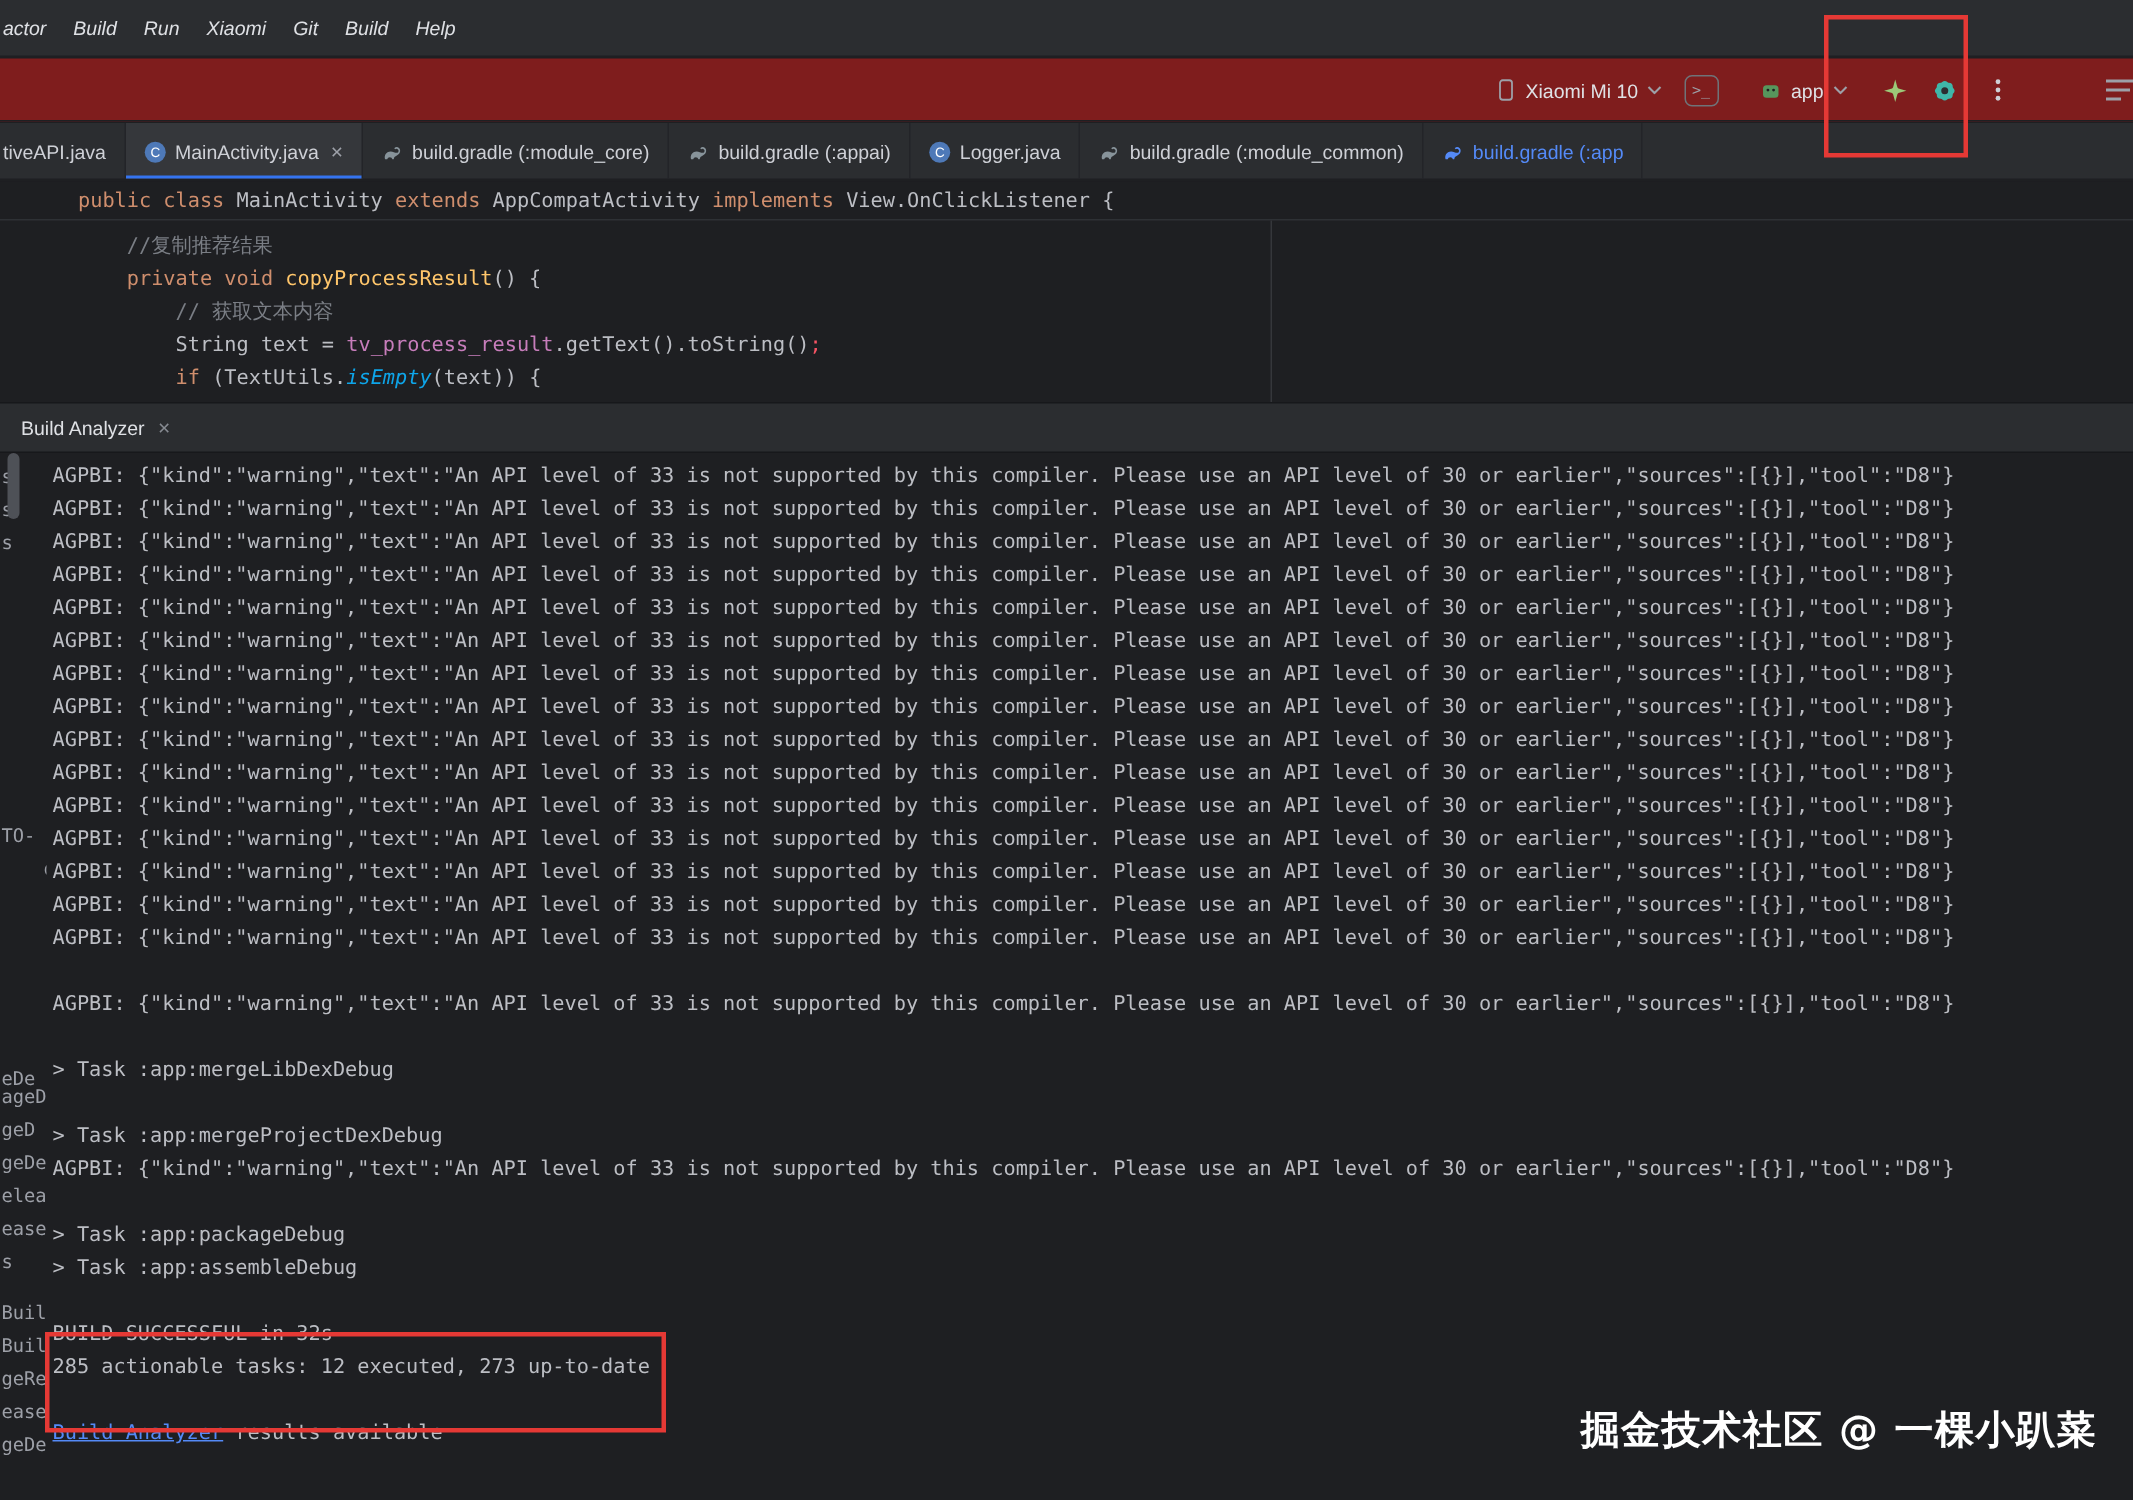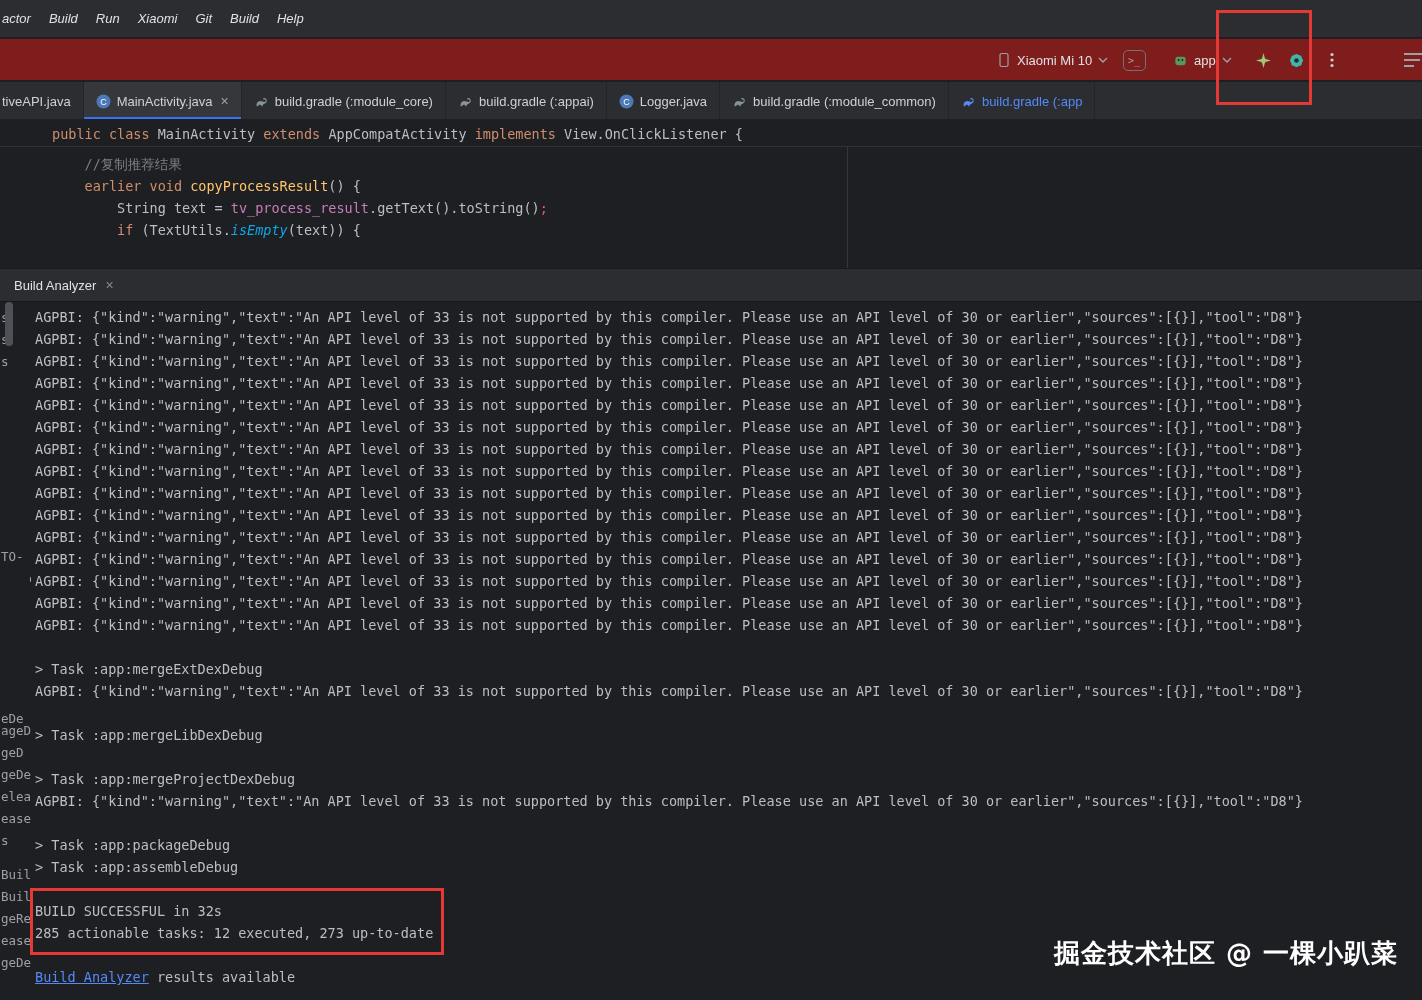--- a/index.html
+++ b/index.html
@@ -225,21 +225,22 @@
         </span>
         <span class="tab-label">build.gradle (:app</span>
       </div>
     </div>
 </div>
 
 <div class="editor">
   <div class="sticky"><span><span class="c-kw">public class </span><span class="c-pl">MainActivity </span><span class="c-kw">extends </span><span class="c-pl">AppCompatActivity </span><span class="c-kw">implements </span><span class="c-pl">View.OnClickListener {</span></span></div>
   <div class="code-lines">
       <div class="code-line"><span class="c-pl">    </span><span class="c-cm">//复制推荐结果</span></div>
-      <div class="code-line"><span class="c-pl">    </span><span class="c-kw">earlier void </span><span class="c-fn">copyProcessResult</span><span class="c-pl">() {</span></div>
+      <div class="code-line"><span class="c-pl">    </span><span class="c-kw">private void </span><span class="c-fn">copyProcessResult</span><span class="c-pl">() {</span></div>
+      <div class="code-line"><span class="c-pl">        </span><span class="c-cm">// 获取文本内容</span></div>
       <div class="code-line"><span class="c-pl">        </span><span class="c-pl">String text = </span><span class="c-fld">tv_process_result</span><span class="c-pl">.getText().toString()</span><span class="c-err">;</span></div>
       <div class="code-line"><span class="c-pl">        </span><span class="c-kw">if </span><span class="c-pl">(TextUtils.</span><span class="c-fni">isEmpty</span><span class="c-pl">(text)) {</span></div>
     </div>
   <div class="vline"></div>
 </div>
 
 <div class="build-strip">
   <span class="strip-label">Build Analyzer</span>
   <span class="strip-close">×</span>
 </div>
@@ -255,21 +256,20 @@
       <div class="console-line">AGPBI: {"kind":"warning","text":"An API level of 33 is not supported by this compiler. Please use an API level of 30 or earlier","sources":[{}],"tool":"D8"}</div>
       <div class="console-line">AGPBI: {"kind":"warning","text":"An API level of 33 is not supported by this compiler. Please use an API level of 30 or earlier","sources":[{}],"tool":"D8"}</div>
       <div class="console-line">AGPBI: {"kind":"warning","text":"An API level of 33 is not supported by this compiler. Please use an API level of 30 or earlier","sources":[{}],"tool":"D8"}</div>
       <div class="console-line">AGPBI: {"kind":"warning","text":"An API level of 33 is not supported by this compiler. Please use an API level of 30 or earlier","sources":[{}],"tool":"D8"}</div>
       <div class="console-line">AGPBI: {"kind":"warning","text":"An API level of 33 is not supported by this compiler. Please use an API level of 30 or earlier","sources":[{}],"tool":"D8"}</div>
       <div class="console-line">AGPBI: {"kind":"warning","text":"An API level of 33 is not supported by this compiler. Please use an API level of 30 or earlier","sources":[{}],"tool":"D8"}</div>
       <div class="console-line">AGPBI: {"kind":"warning","text":"An API level of 33 is not supported by this compiler. Please use an API level of 30 or earlier","sources":[{}],"tool":"D8"}</div>
       <div class="console-line">AGPBI: {"kind":"warning","text":"An API level of 33 is not supported by this compiler. Please use an API level of 30 or earlier","sources":[{}],"tool":"D8"}</div>
       <div class="console-line">AGPBI: {"kind":"warning","text":"An API level of 33 is not supported by this compiler. Please use an API level of 30 or earlier","sources":[{}],"tool":"D8"}</div>
       <div class="console-line">&nbsp;</div>
-      <div class="console-line">&gt; Task :app:mergeExtDexDebug</div>
       <div class="console-line">AGPBI: {"kind":"warning","text":"An API level of 33 is not supported by this compiler. Please use an API level of 30 or earlier","sources":[{}],"tool":"D8"}</div>
       <div class="console-line">&nbsp;</div>
       <div class="console-line">&gt; Task :app:mergeLibDexDebug</div>
       <div class="console-line">&nbsp;</div>
       <div class="console-line">&gt; Task :app:mergeProjectDexDebug</div>
       <div class="console-line">AGPBI: {"kind":"warning","text":"An API level of 33 is not supported by this compiler. Please use an API level of 30 or earlier","sources":[{}],"tool":"D8"}</div>
       <div class="console-line">&nbsp;</div>
       <div class="console-line">&gt; Task :app:packageDebug</div>
       <div class="console-line">&gt; Task :app:assembleDebug</div>
       <div class="console-line">&nbsp;</div>

